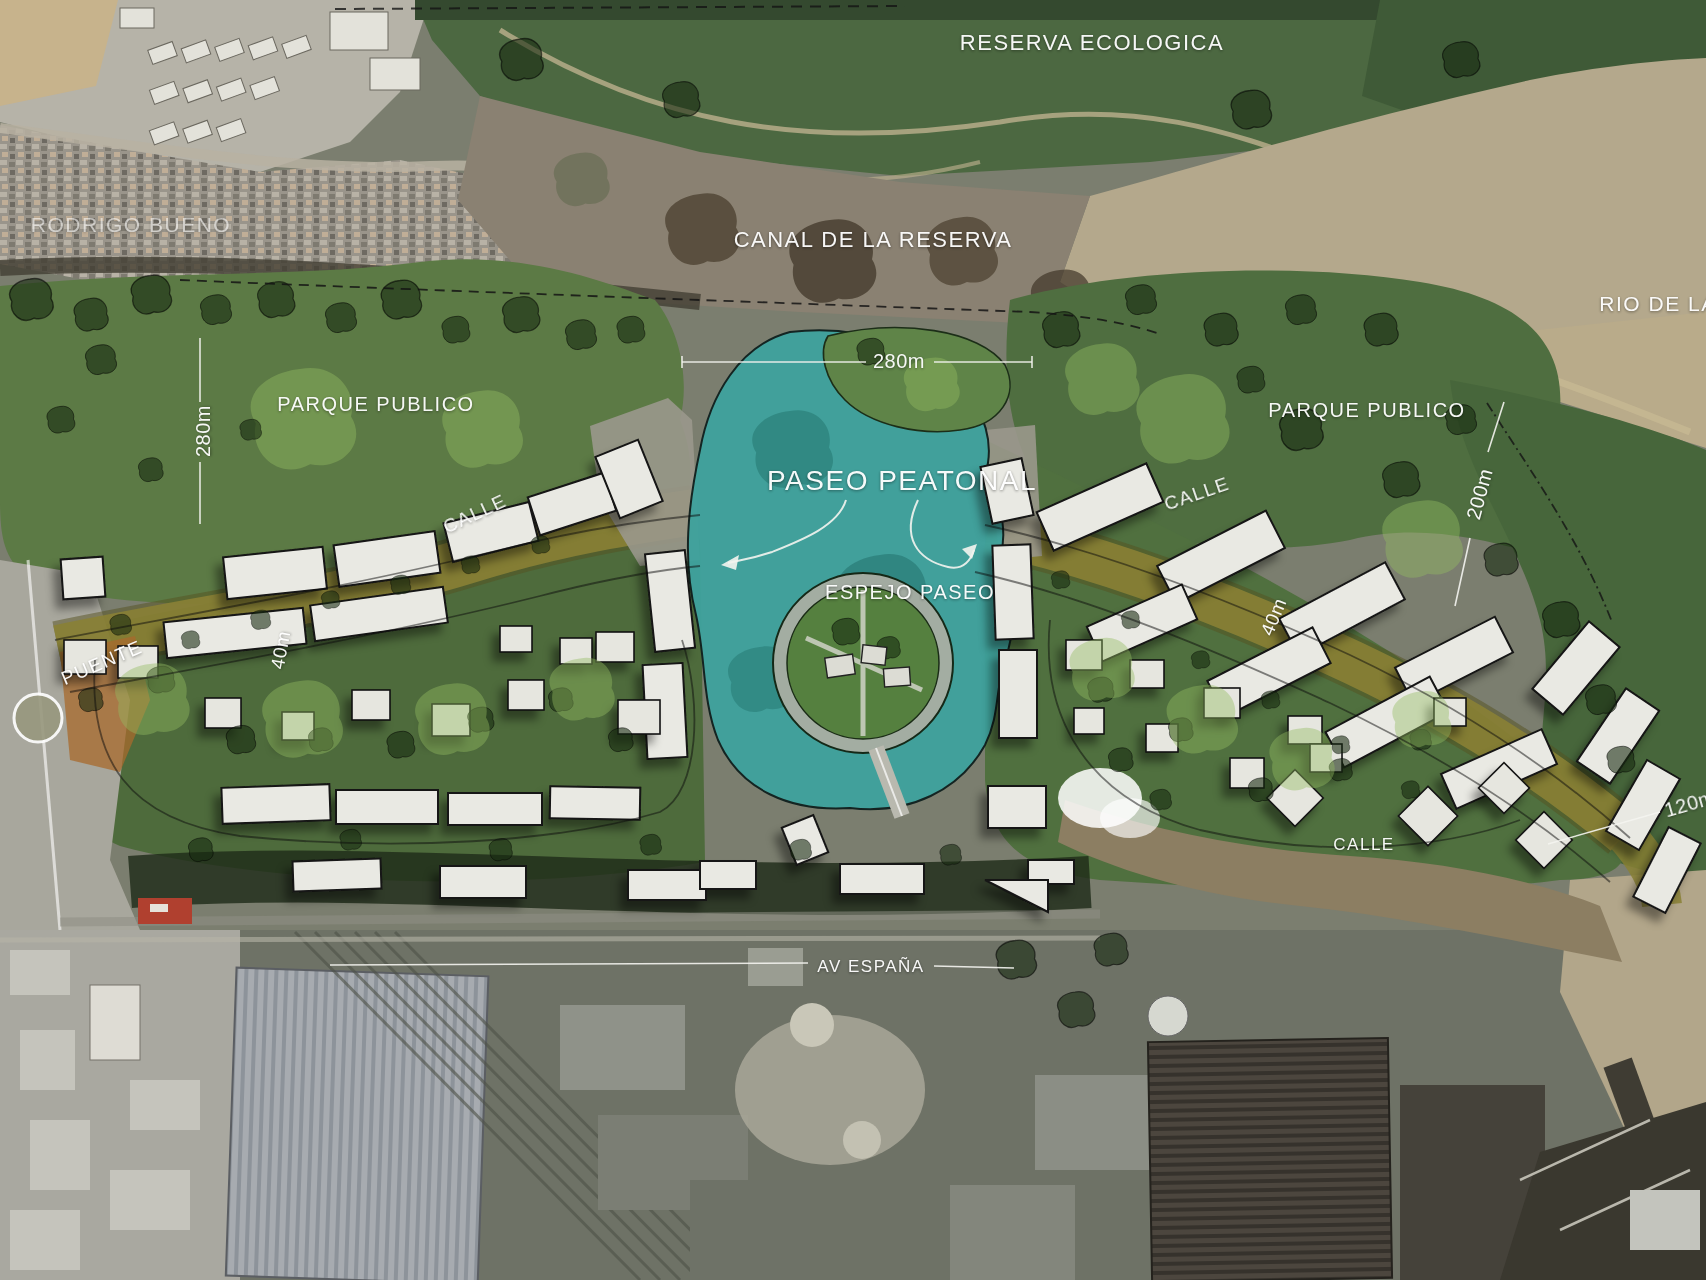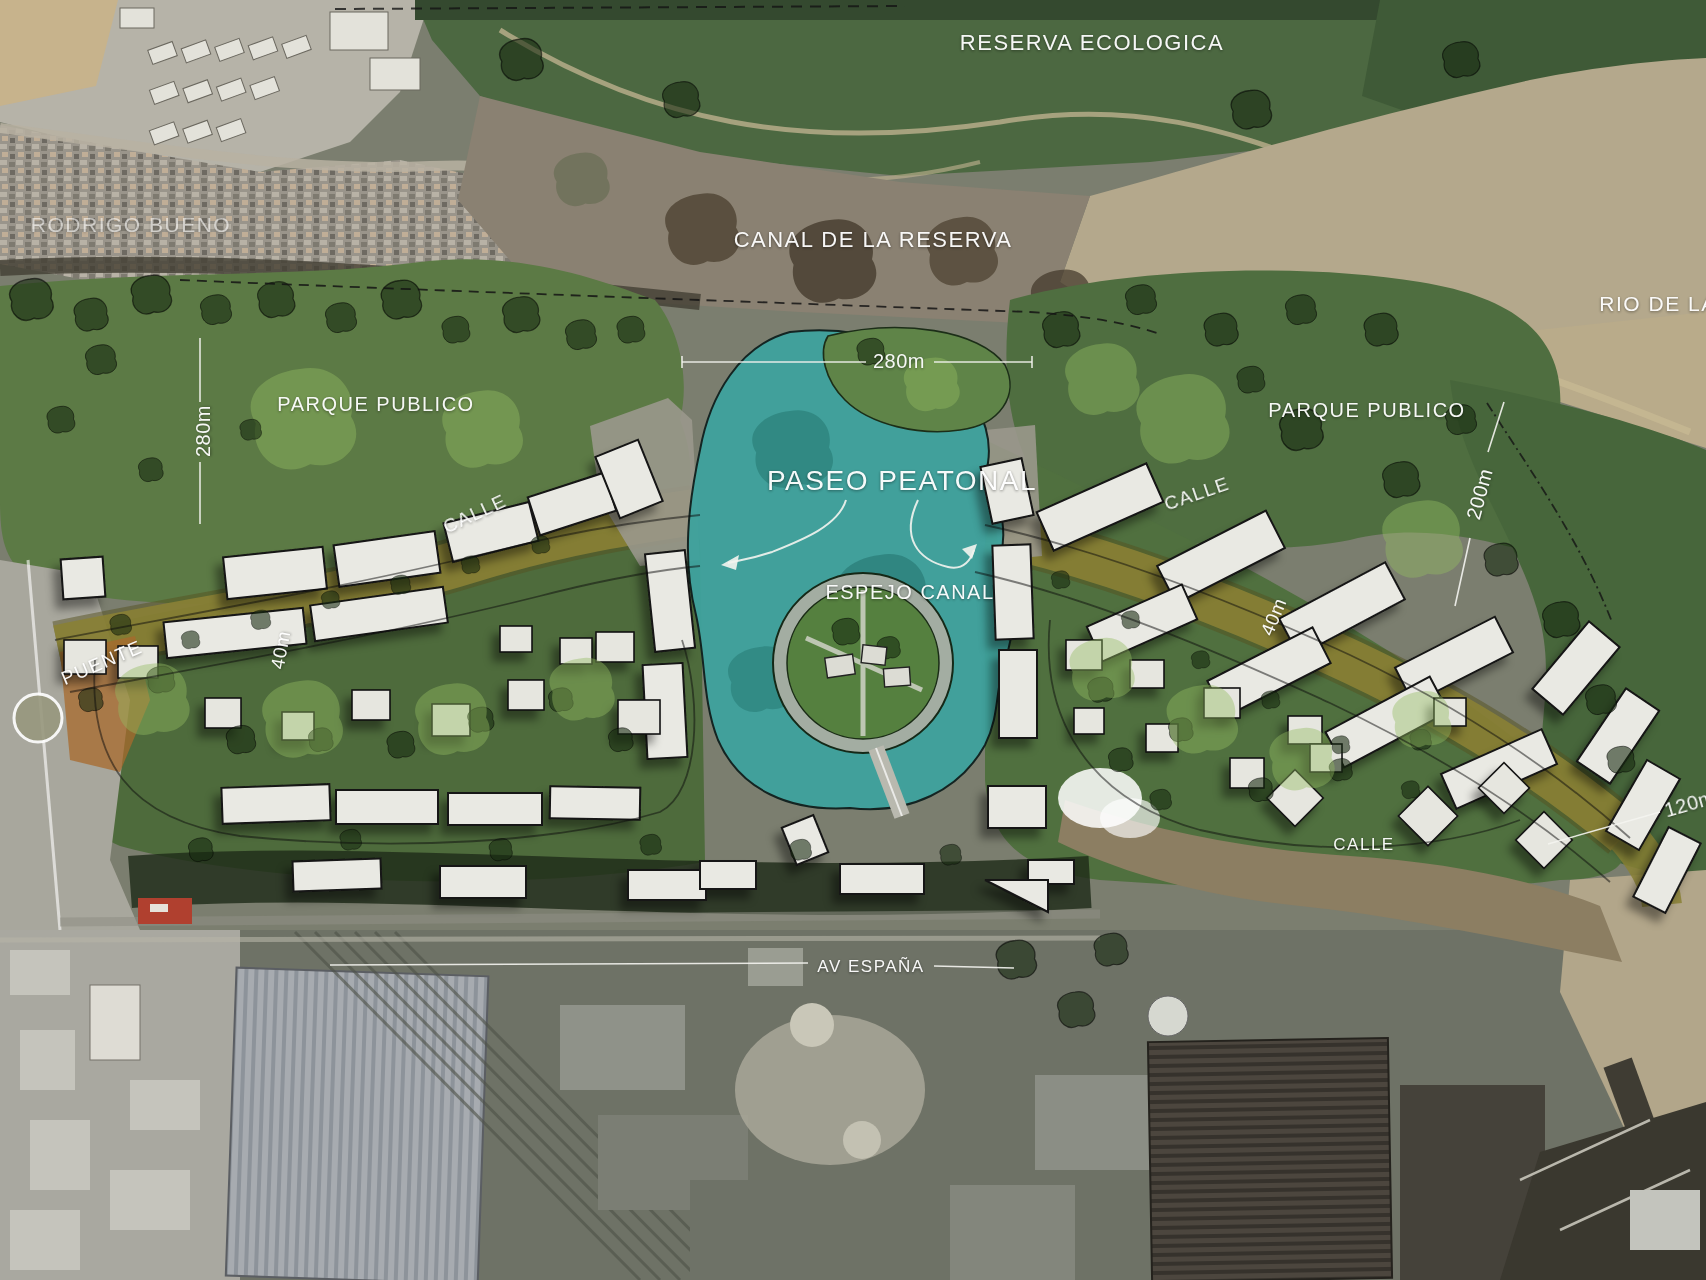--- a/index.html
+++ b/index.html
@@ -396,21 +396,21 @@
   </g>
 </svg>
 
   <div class="lbl" style="left:1092px;top:43px;font-size:22px;">RESERVA ECOLOGICA</div>
   <div class="lbl" style="left:131px;top:214px;font-size:21px;opacity:.55;margin-top:11px;">RODRIGO BUENO</div>
   <div class="lbl" style="left:873px;top:240px;font-size:22px;">CANAL DE LA RESERVA</div>
   <div class="lbl" style="left:1658px;top:304px;font-size:21px;">RIO DE LA</div>
   <div class="lbl" style="left:376px;top:404px;font-size:20px;">PARQUE PUBLICO</div>
   <div class="lbl" style="left:1367px;top:410px;font-size:20px;">PARQUE PUBLICO</div>
   <div class="lbl" style="left:902px;top:481px;font-size:28px;">PASEO PEATONAL</div>
-  <div class="lbl" style="left:910px;top:592px;font-size:20px;">ESPEJO CANAL</div>
+  <div class="lbl" style="left:910px;top:592px;font-size:20px;">ESPEJO PASEO</div>
   <div class="lbl" style="left:475px;top:514px;font-size:19px;transform:translate(-50%,-50%) rotate(-25deg);">CALLE</div>
   <div class="lbl" style="left:1197px;top:494px;font-size:19px;transform:translate(-50%,-50%) rotate(-19deg);">CALLE</div>
   <div class="lbl" style="left:102px;top:663px;font-size:19px;transform:translate(-50%,-50%) rotate(-23deg);">PUENTE</div>
   <div class="lbl" style="left:871px;top:967px;font-size:17px;">AV ESPAÑA</div>
   <div class="lbl" style="left:1364px;top:845px;font-size:17px;">CALLE</div>
 
   <div class="lbl dim" style="left:203px;top:431px;font-size:20px;transform:translate(-50%,-50%) rotate(-90deg);">280m</div>
   <div class="lbl dim" style="left:899px;top:361px;font-size:20px;">280m</div>
   <div class="lbl dim" style="left:1480px;top:494px;font-size:20px;transform:translate(-50%,-50%) rotate(-75deg);">200m</div>
   <div class="lbl dim" style="left:281px;top:650px;font-size:19px;transform:translate(-50%,-50%) rotate(-80deg);">40m</div>

